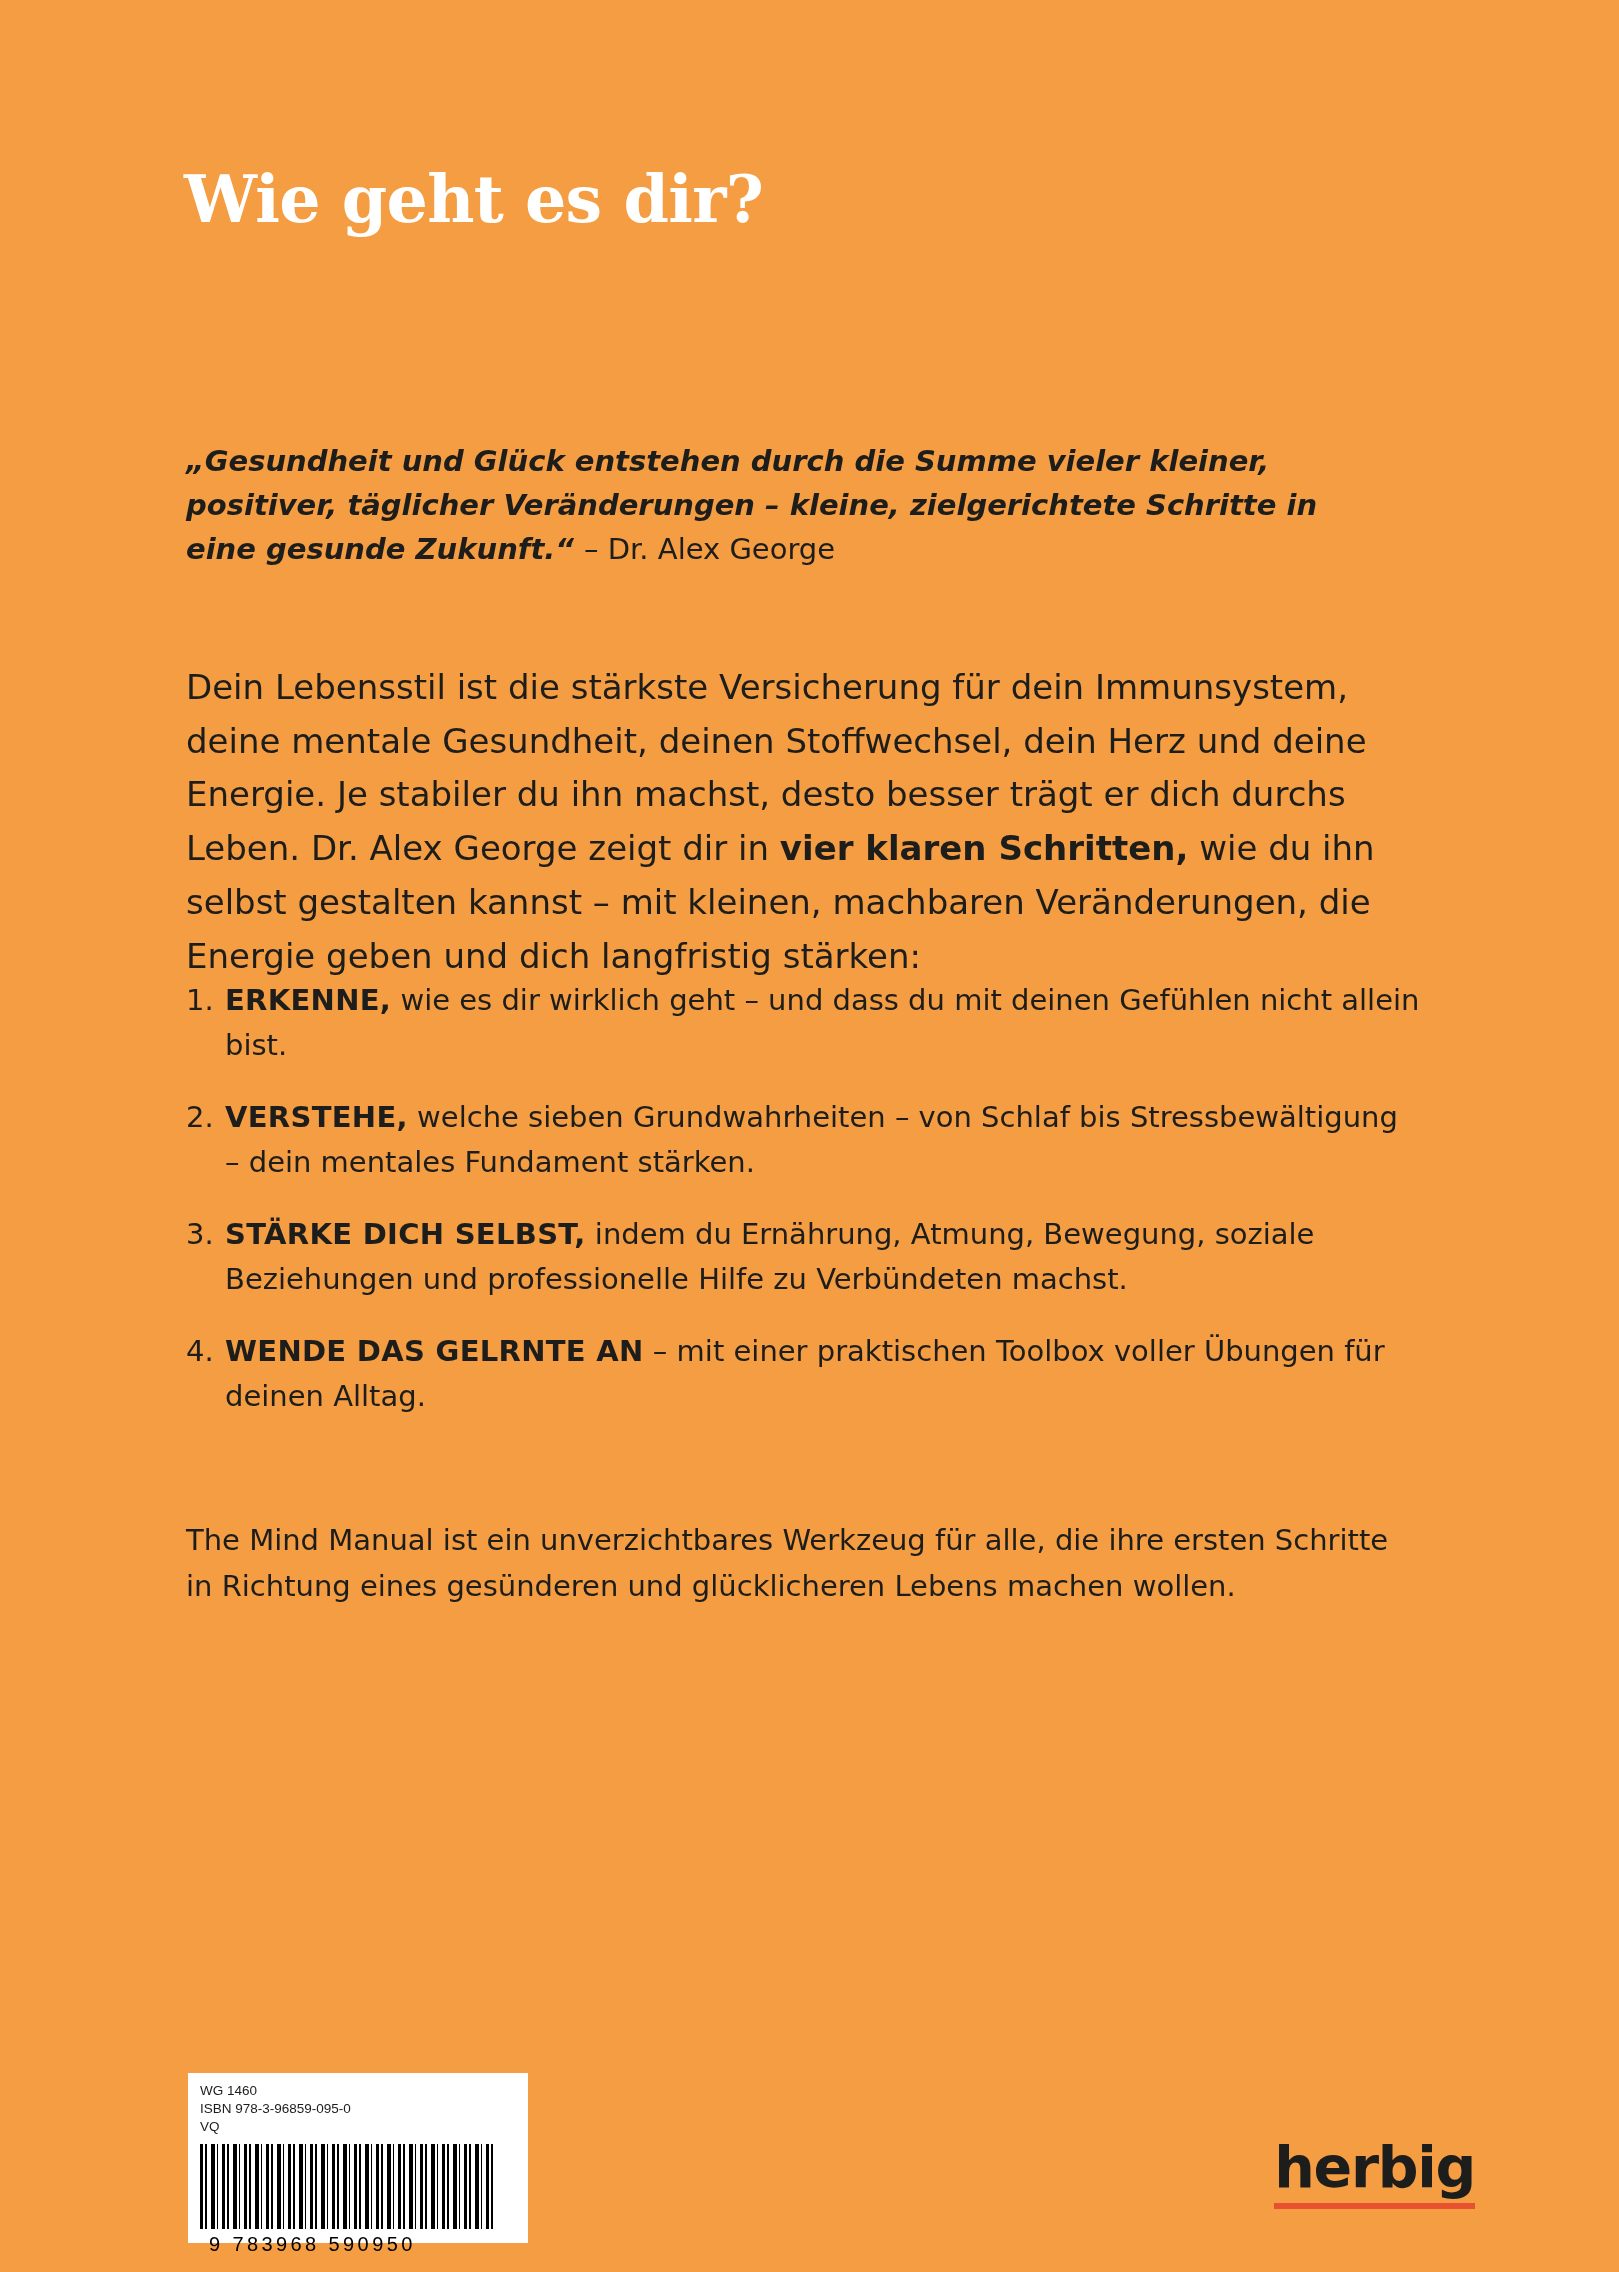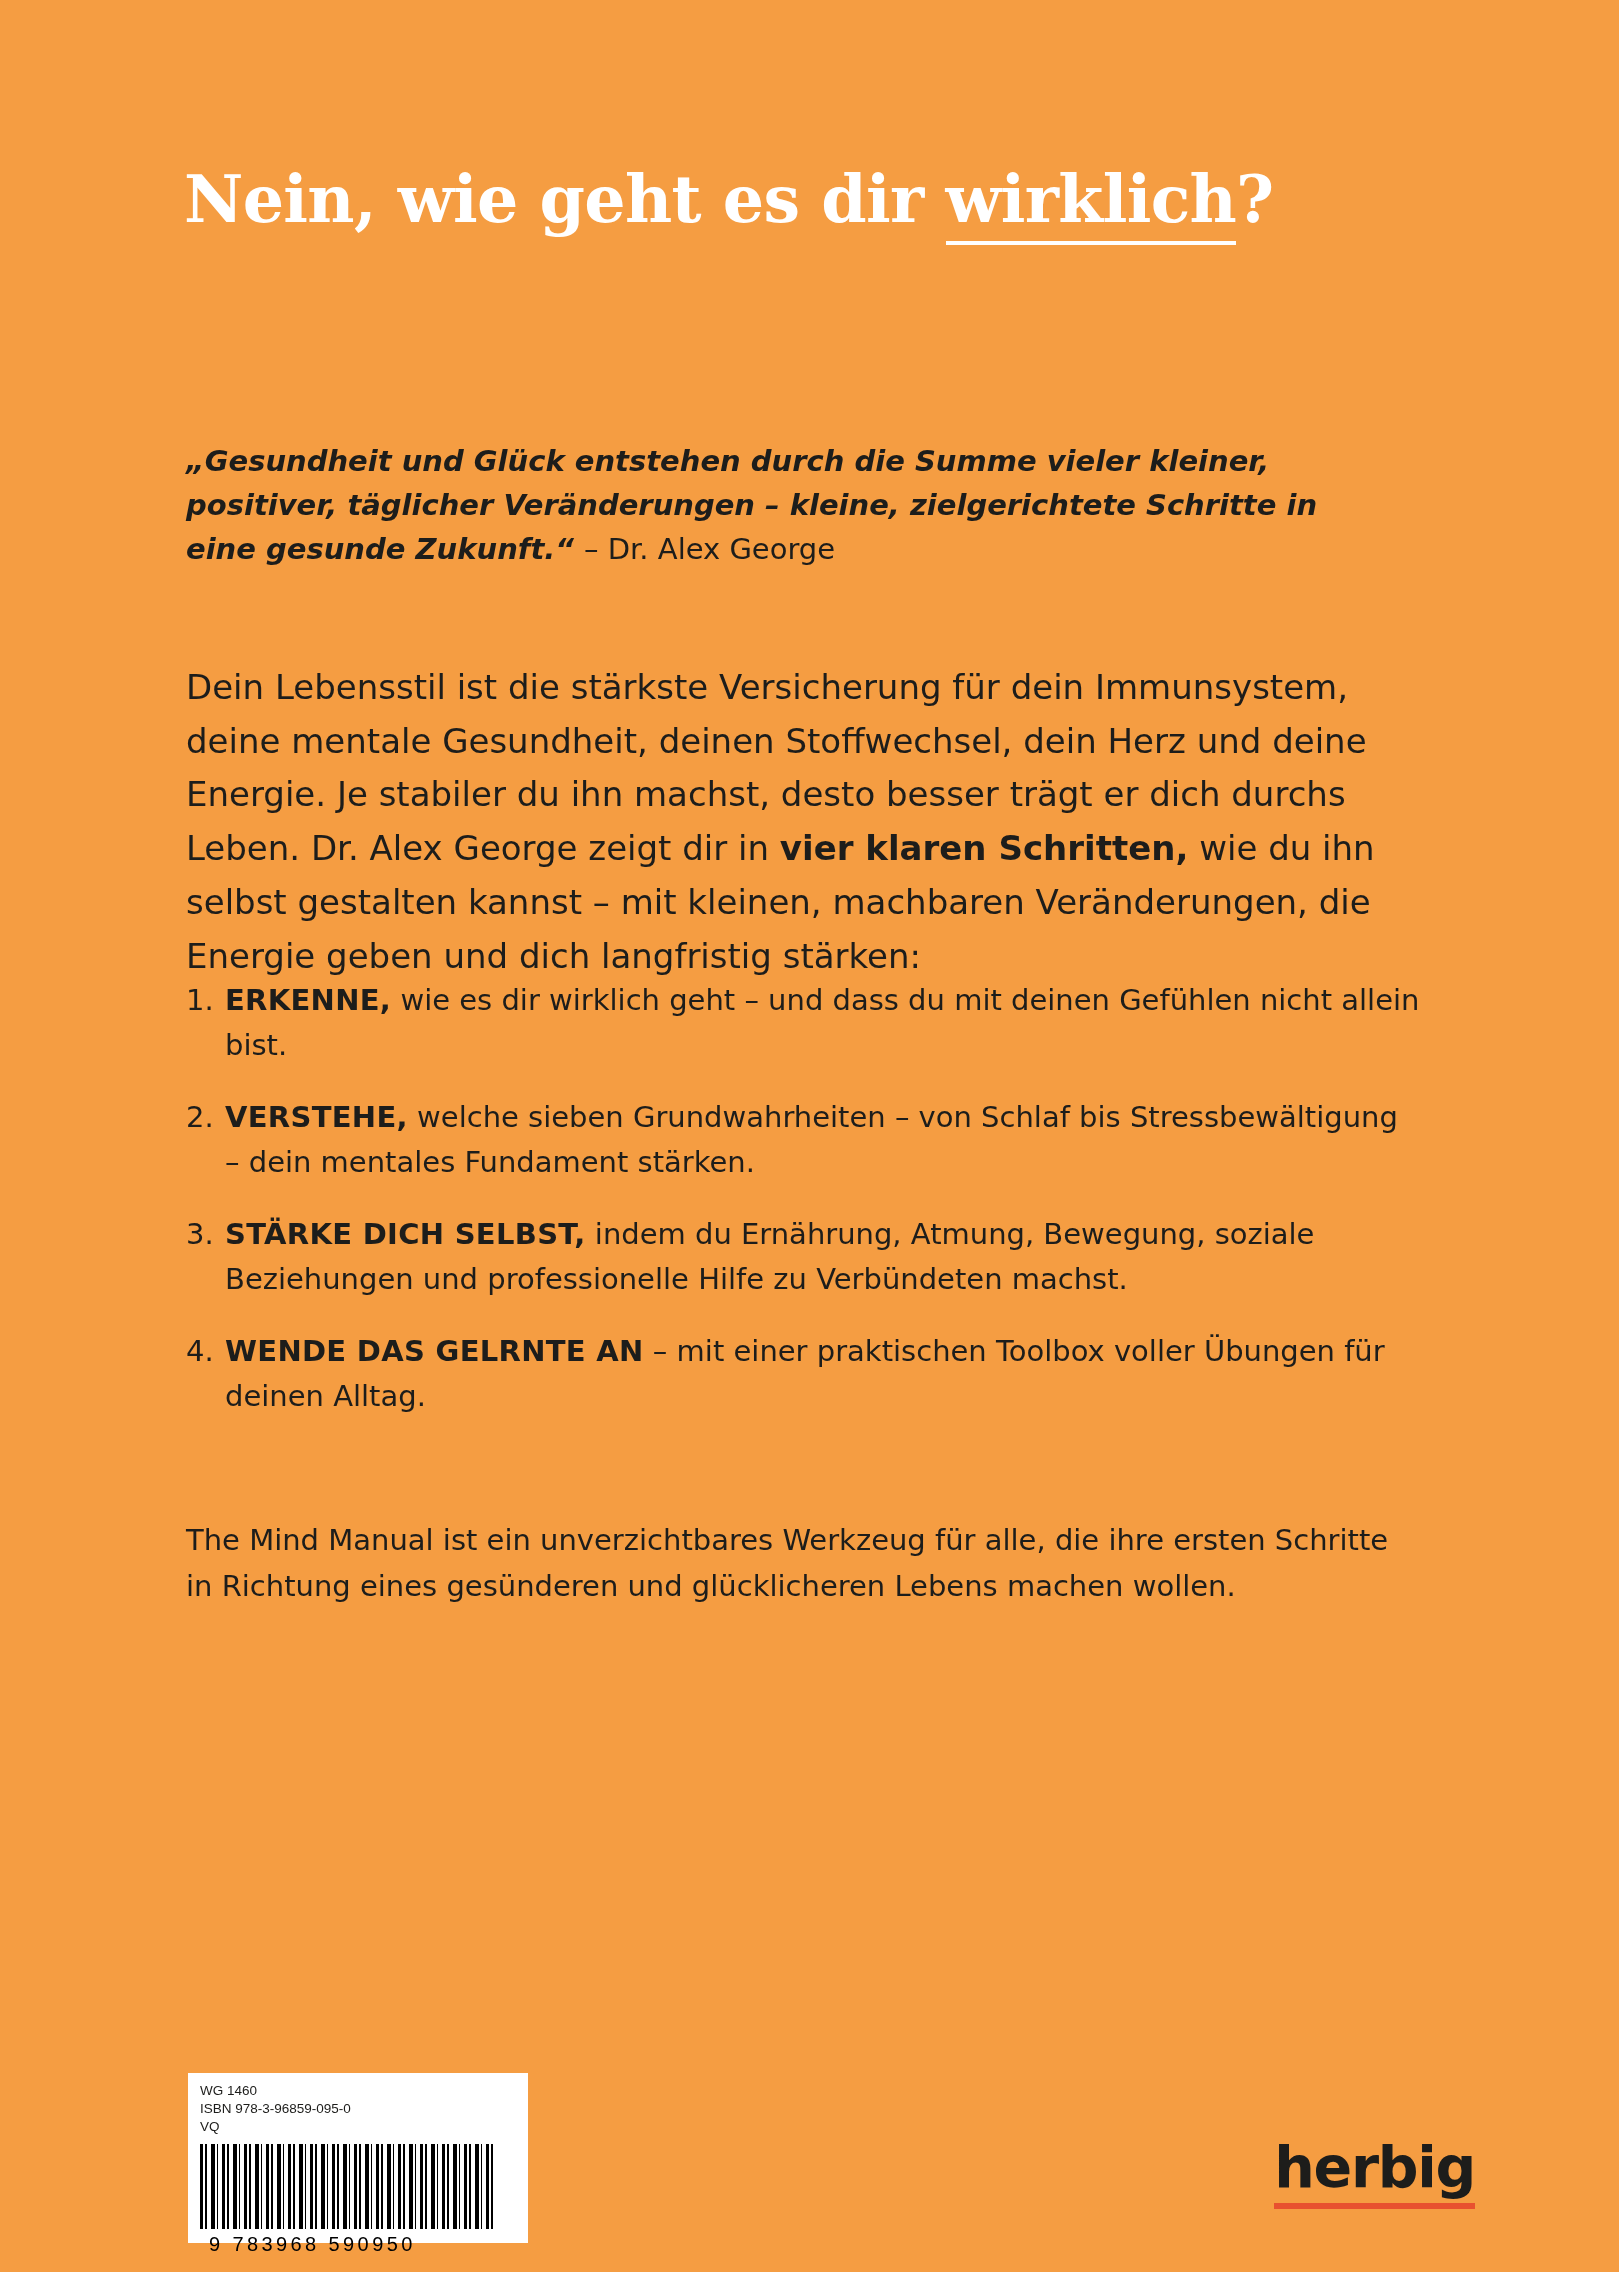--- a/index.html
+++ b/index.html
@@ -176,23 +176,21 @@
     background: #e8512f;
     width: 100%;
   }
 </style>
 </head>
 <body>
 
 <div class="page">
 
   <div class="headline">
-    <span class="line2">
-      <span>Nein, wie geht es dir </span><span class="underlined">wirklich</span><span>?</span>
-    </span>
+    <span>Wie geht es dir?</span>
   </div>
 
   <div class="quote">
     <span>„Gesundheit und Glück entstehen durch die Summe vieler kleiner, positiver, täglicher Veränderungen – kleine, zielgerichtete Schritte in eine gesunde Zukunft.“ </span><span class="attrib">– Dr. Alex George</span>
   </div>
 
   <div class="body-text">
     <span>Dein Lebensstil ist die stärkste Versicherung für dein Immunsystem, deine mentale Gesundheit, deinen Stoffwechsel, dein Herz und deine Energie. Je stabiler du ihn machst, desto besser trägt er dich durchs Leben. Dr. Alex George zeigt dir in </span><b>vier klaren Schritten,</b><span> wie du ihn selbst gestalten kannst – mit kleinen, machbaren Veränderungen, die Energie geben und dich langfristig stärken:</span>
   </div>
 

